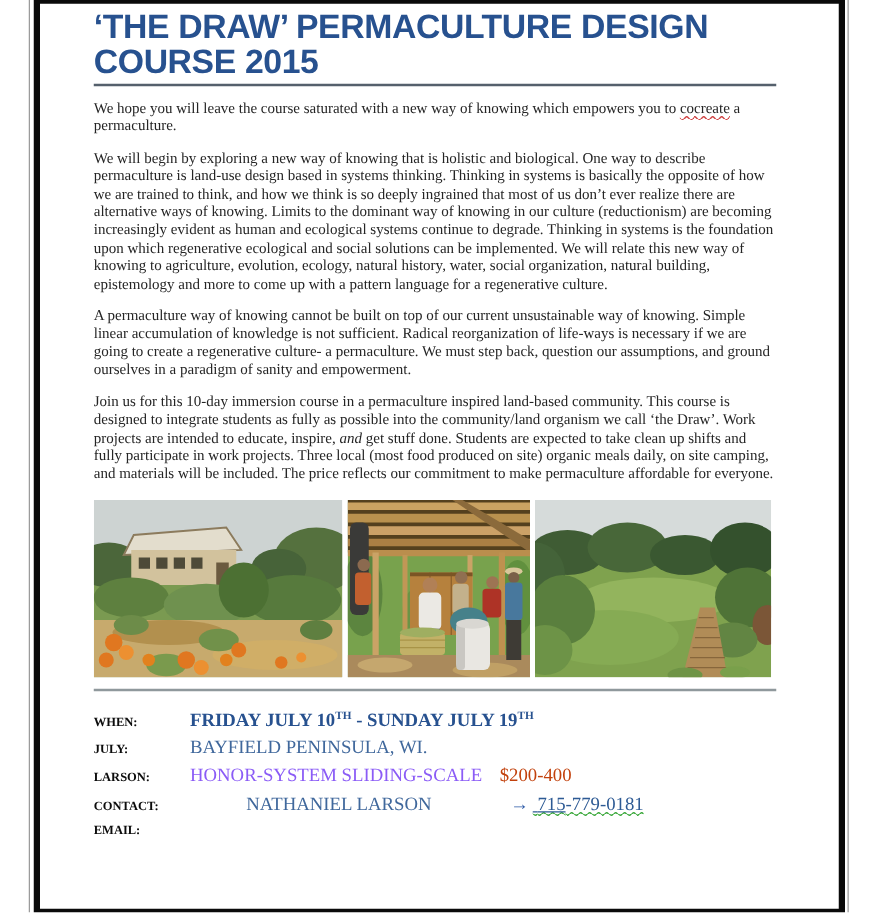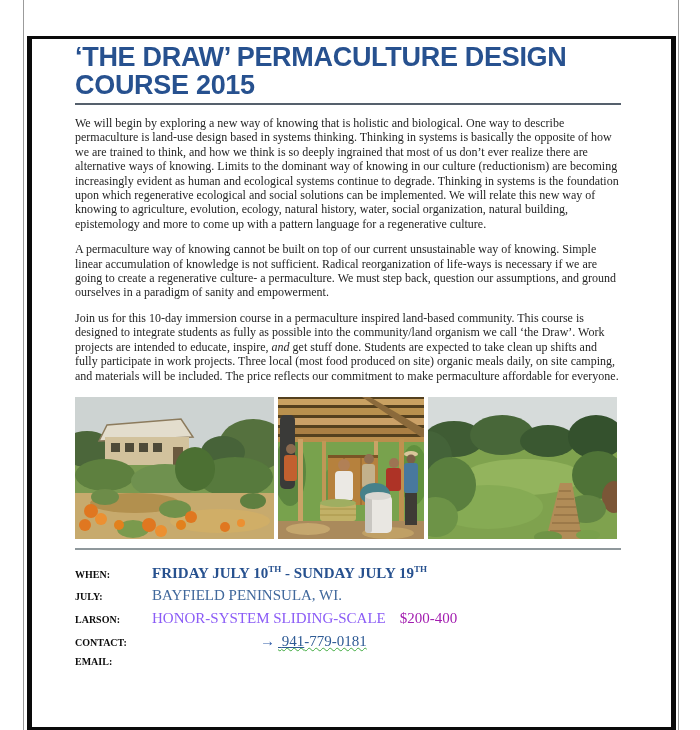--- a/index.html
+++ b/index.html
@@ -6,21 +6,21 @@
   body{
     width:700px;height:730px;position:relative;background:#ffffff;
     font-family:"Liberation Serif", serif;overflow:hidden;
   }
   .edge-line{position:absolute;top:0;bottom:0;width:1px;background:#9b9b9b;}
   .edge-line.left{left:23px;}
   .edge-line.right{left:678px;}
   .frame{
     position:absolute;left:27px;right:24px;top:0;bottom:0;
     border:3px solid #0a0a0a;border-left-width:5px;border-right-width:5px;
-    background:#ffffff;box-sizing:border-box;margin-top:36px;
+    background:#ffffff;box-sizing:border-box;
   }
   .content{position:absolute;left:43px;top:4px;width:546px;}
   .title{
     font-family:"Liberation Sans", sans-serif;font-weight:bold;
     font-size:27px;line-height:28px;color:#27518f;letter-spacing:-0.3px;
     white-space:nowrap;
   }
   .title-rule{border:0;border-top:2px solid #55606c;margin-top:4px;width:546px;}
   p.para{margin:11px 0 0 0;font-size:12px;line-height:14.4px;color:#252525;width:546px;}
   p.para.first{margin-top:10px;}
@@ -40,21 +40,21 @@
   .drow{display:flex;align-items:baseline;height:23px;}
   .dlabel{font-weight:bold;color:#0c0c0c;font-size:10px;flex:0 0 auto;}
   .lw-std{width:77px;}
   .lw-contact{width:122px;}
   .lw-email{width:85px;}
   .dval{font-size:15px;}
   .when-val{color:#27518f;font-weight:bold;font-size:15px;}
   sup.th{font-size:9px;font-weight:bold;vertical-align:6px;}
   .where-val{color:#40689c;}
   .pricing-val{color:#8b5cf6;}
-  .price{margin-left:14px;color:#a21caf;}
+  .price{margin-left:14px;color:#c2410c;}
   .contact-name{color:#40689c;}
   .arrow{color:#2f5ca8;margin-left:63px;font-size:15px;font-weight:bold;}
   .phone-wavy{
     text-decoration:underline wavy #3faa3f;text-decoration-thickness:1px;
     margin-left:3px;
   }
   .phone-lead{text-decoration:underline;color:#2d5a94;}
   .phone-lead::before{content:"\00a0";}
   .phone-rest{color:#2d5a94;}
   .email-val{color:#2b2bd6;text-decoration:underline;cursor:pointer;}
@@ -67,20 +67,21 @@
 
 <div class="frame">
   <div class="content">
 
     <div class="title">
       <div>‘THE DRAW’ PERMACULTURE DESIGN</div>
       <div>COURSE 2015</div>
     </div>
     <hr class="title-rule">
 
+    <p class="para first"><span>We hope you will leave the course saturated with a new way of knowing which empowers you to </span><span class="misspelled">cocreate</span><span> a permaculture.</span></p>
 
     <p class="para">We will begin by exploring a new way of knowing that is holistic and biological. One way to describe permaculture is land-use design based in systems thinking. Thinking in systems is basically the opposite of how we are trained to think, and how we think is so deeply ingrained that most of us don’t ever realize there are alternative ways of knowing. Limits to the dominant way of knowing in our culture (reductionism) are becoming increasingly evident as human and ecological systems continue to degrade. Thinking in systems is the foundation upon which regenerative ecological and social solutions can be implemented. We will relate this new way of knowing to agriculture, evolution, ecology, natural history, water, social organization, natural building, epistemology and more to come up with a pattern language for a regenerative culture.</p>
 
     <p class="para">A permaculture way of knowing cannot be built on top of our current unsustainable way of knowing. Simple linear accumulation of knowledge is not sufficient. Radical reorganization of life-ways is necessary if we are going to create a regenerative culture- a permaculture. We must step back, question our assumptions, and ground ourselves in a paradigm of sanity and empowerment.</p>
 
     <p class="para"><span>Join us for this 10-day immersion course in a permaculture inspired land-based community. This course is designed to integrate students as fully as possible into the community/land organism we call ‘the Draw’. Work projects are intended to educate, inspire, </span><em>and</em><span> get stuff done. Students are expected to take clean up shifts and fully participate in work projects. Three local (most food produced on site) organic meals daily, on site camping, and materials will be included. The price reflects our commitment to make permaculture affordable for everyone.</span></p>
 
     <div class="photos">
 
       <div class="photo p1" aria-label="garden-and-house-photo">
@@ -218,22 +219,23 @@
       </div>
 
       <div class="drow">
         <span class="dlabel lw-std">LARSON:</span>
         <span class="dval pricing-val">HONOR-SYSTEM SLIDING-SCALE</span>
         <span class="dval price">$200-400</span>
       </div>
 
       <div class="drow">
         <span class="dlabel lw-contact">CONTACT:</span>
+        <span class="dval contact-name">NATHANIEL LARSON</span>
         <span class="arrow">→</span>
-        <span class="dval phone-wavy"><span class="phone-lead">941</span><span class="phone-rest">-779-0181</span></span>
+        <span class="dval phone-wavy"><span class="phone-lead">715</span><span class="phone-rest">-779-0181</span></span>
       </div>
 
       <div class="drow">
         <span class="dlabel lw-email">EMAIL:</span>
       </div>
 
     </div>
   </div>
 </div>
 

